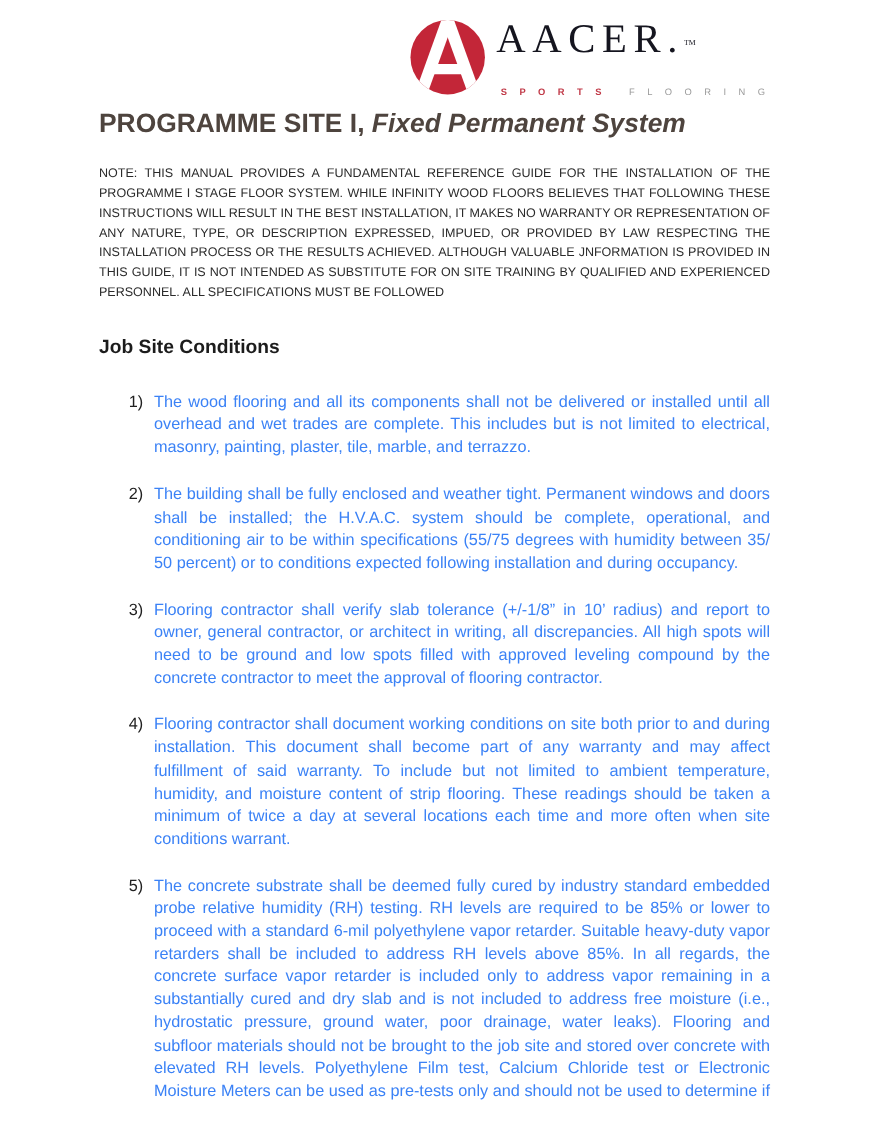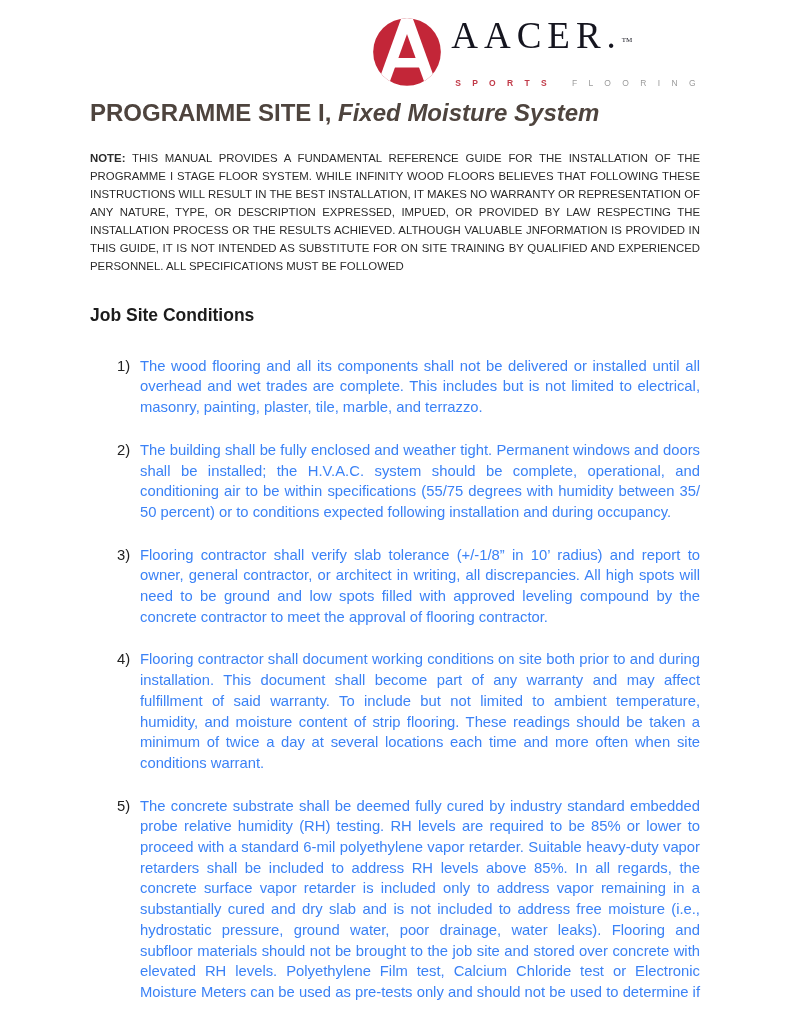--- a/index.html
+++ b/index.html
@@ -84,21 +84,21 @@
   }
 
   
   .note {
     font-size: 11.4px;
     line-height: 1.58;
     text-align: justify;
     color: #2b2b2b;
     margin: 0 0 26px 0;
   }
-  .note-label { font-weight: bold; }
+  .note-label { font-weight: normal; }
 
   
   .section-heading {
     text-align: left;
     font-size: 17.5px;
     font-weight: bold;
     color: #1c1c1c;
     margin: 30px 0 0 0;
   }
   .section-intro {
@@ -155,21 +155,21 @@
     </svg>
     <div class="logo-text">
       <div class="logo-word"><span>AACER.</span><span class="logo-tm">TM</span></div>
       <div class="logo-tagline">
         <span class="tagline-sports">S P O R T S</span>&nbsp;&nbsp;
         <span class="tagline-flooring">F L O O R I N G</span>
       </div>
     </div>
   </div>
 
-  <h2 class="doc-subtitle"><span>PROGRAMME SITE I,</span><span class="subtitle-italic"> Fixed Moisture System</span></h2>
+  <h2 class="doc-subtitle"><span>PROGRAMME SITE I,</span><span class="subtitle-italic"> Fixed Permanent System</span></h2>
 
   <p class="note"><span class="note-label">NOTE:</span><span> THIS MANUAL PROVIDES A FUNDAMENTAL REFERENCE GUIDE FOR THE INSTALLATION OF THE PROGRAMME I STAGE FLOOR SYSTEM. WHILE INFINITY WOOD FLOORS BELIEVES THAT FOLLOWING THESE INSTRUCTIONS WILL RESULT IN THE BEST INSTALLATION, IT MAKES NO WARRANTY OR REPRESENTATION OF ANY NATURE, TYPE, OR DESCRIPTION EXPRESSED, IMPUED, OR PROVIDED BY LAW RESPECTING THE INSTALLATION PROCESS OR THE RESULTS ACHIEVED. ALTHOUGH VALUABLE JNFORMATION IS PROVIDED IN THIS GUIDE, IT IS NOT INTENDED AS SUBSTITUTE FOR ON SITE TRAINING BY QUALIFIED AND EXPERIENCED PERSONNEL. ALL SPECIFICATIONS MUST BE FOLLOWED</span></p>
 
   <h3 class="section-heading">Job Site Conditions</h3>
 
   <div class="conditions-list">
 
     <div class="condition-item">
       <span class="condition-num">1)</span>
       <div class="condition-text">The wood flooring and all its components shall not be delivered or installed until all overhead and wet trades are complete. This includes but is not limited to electrical, masonry, painting, plaster, tile, marble, and terrazzo.</div>

